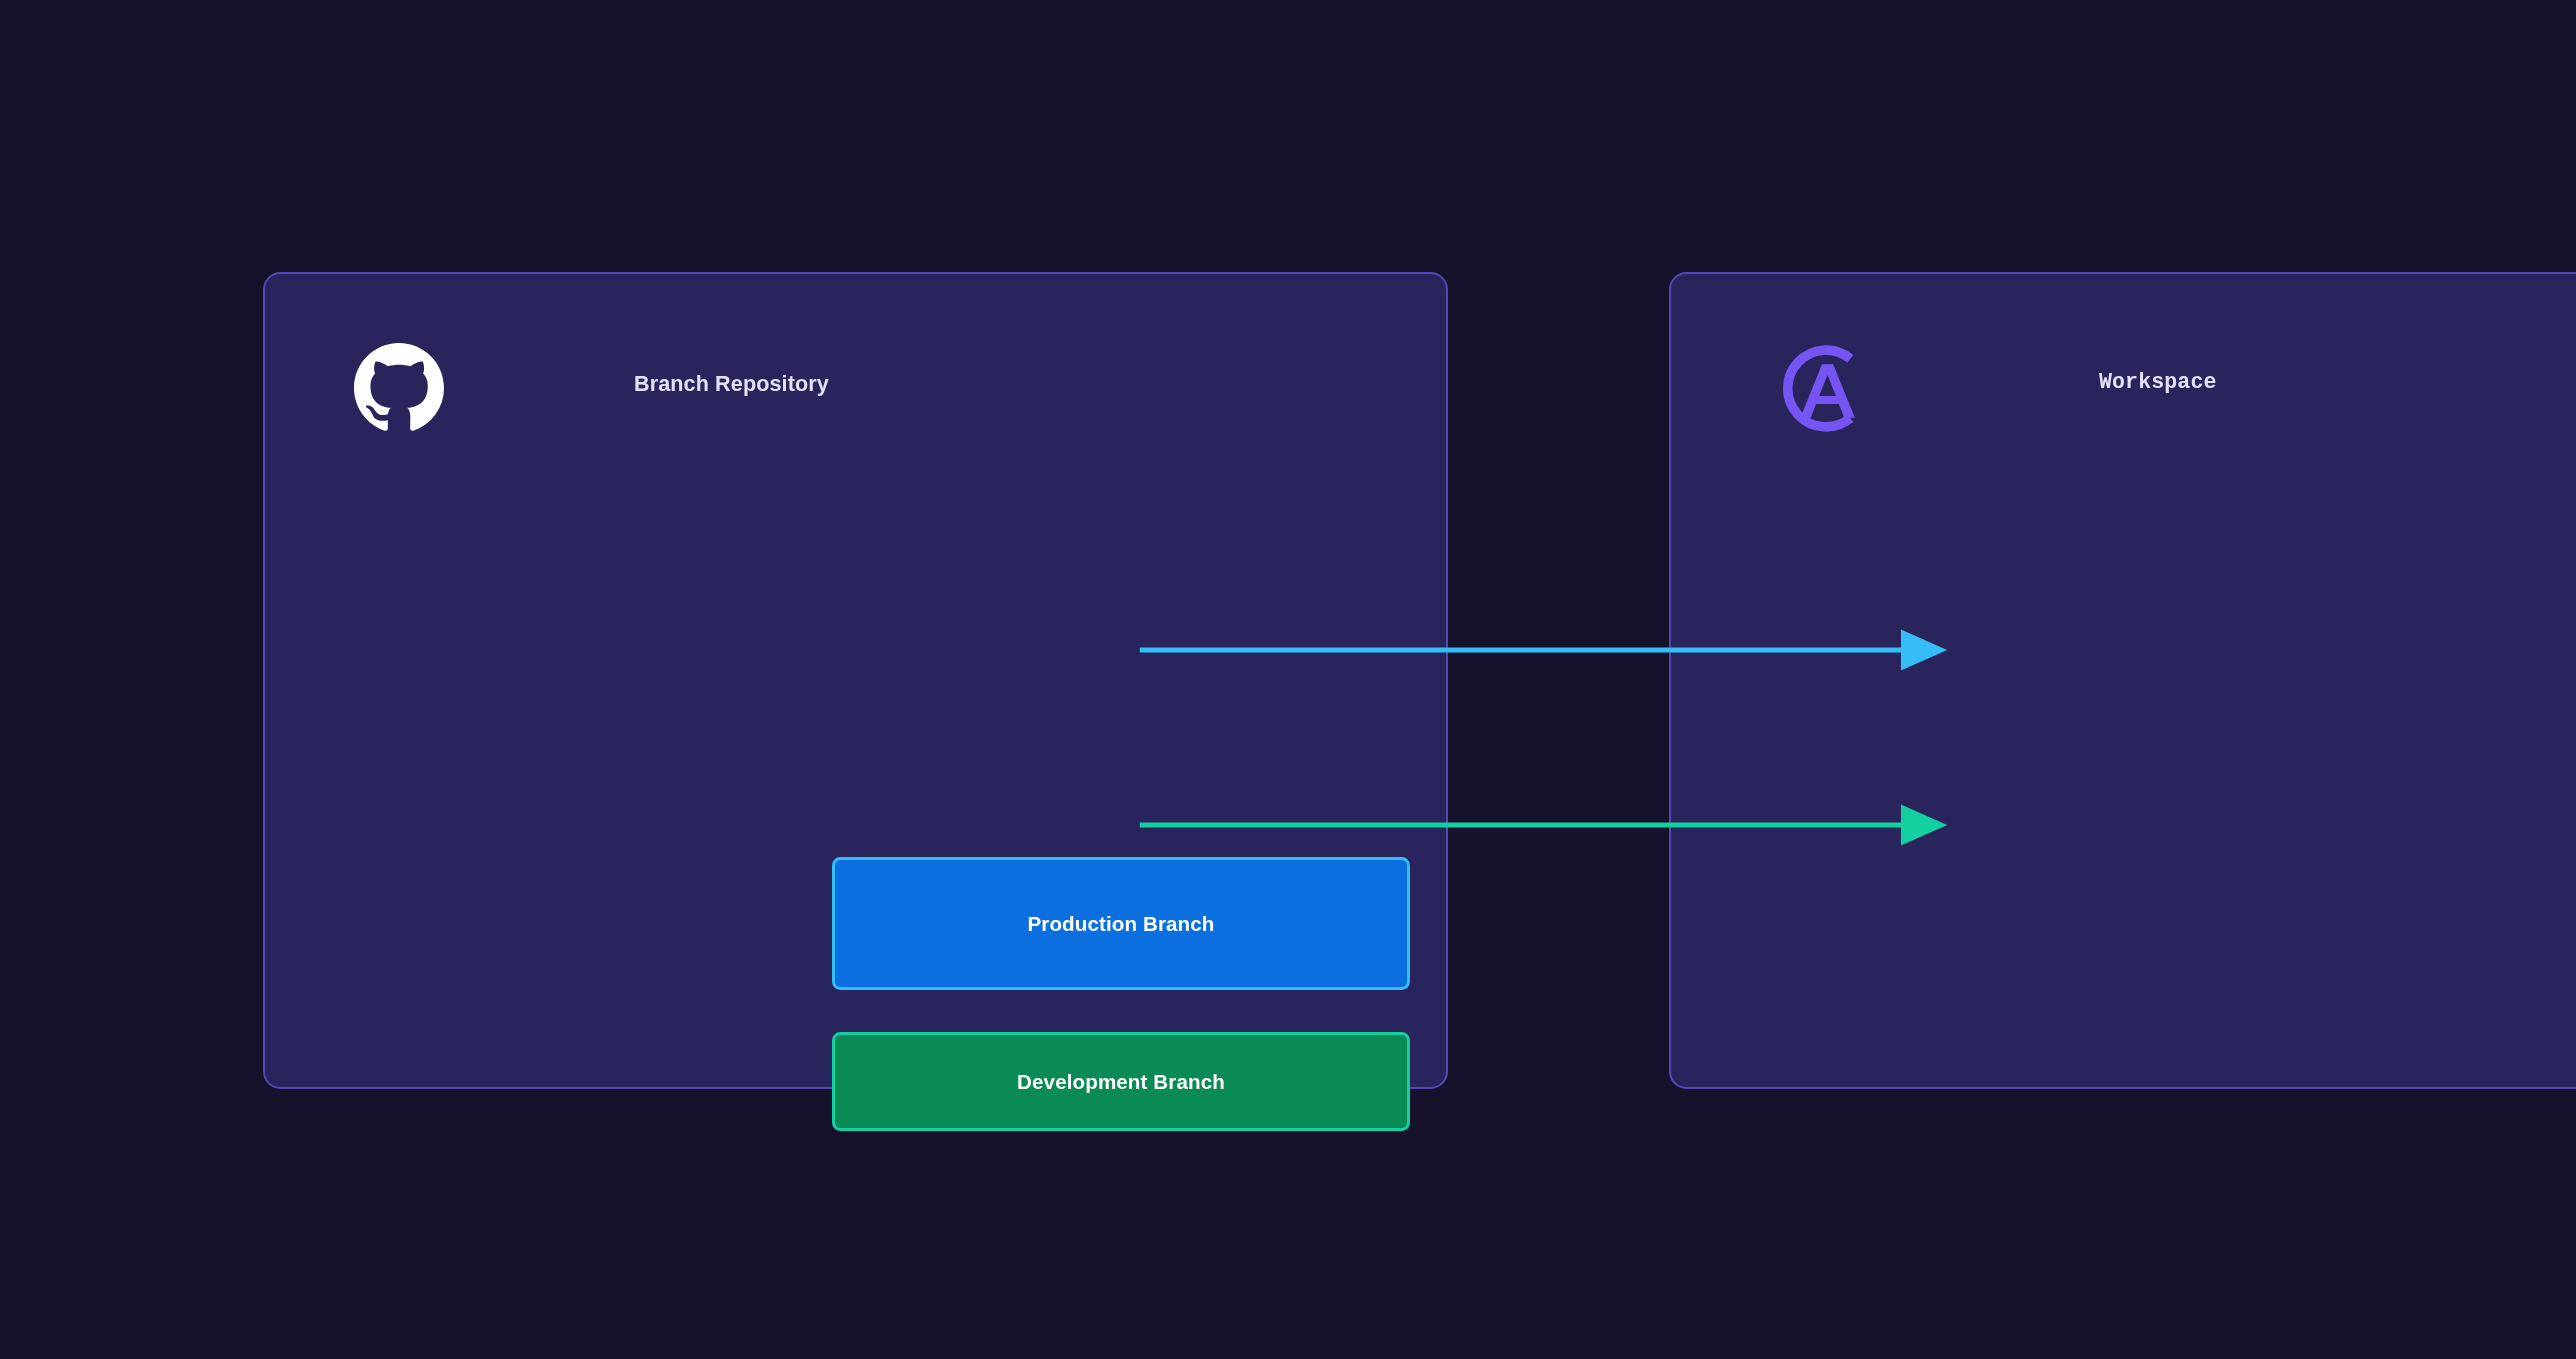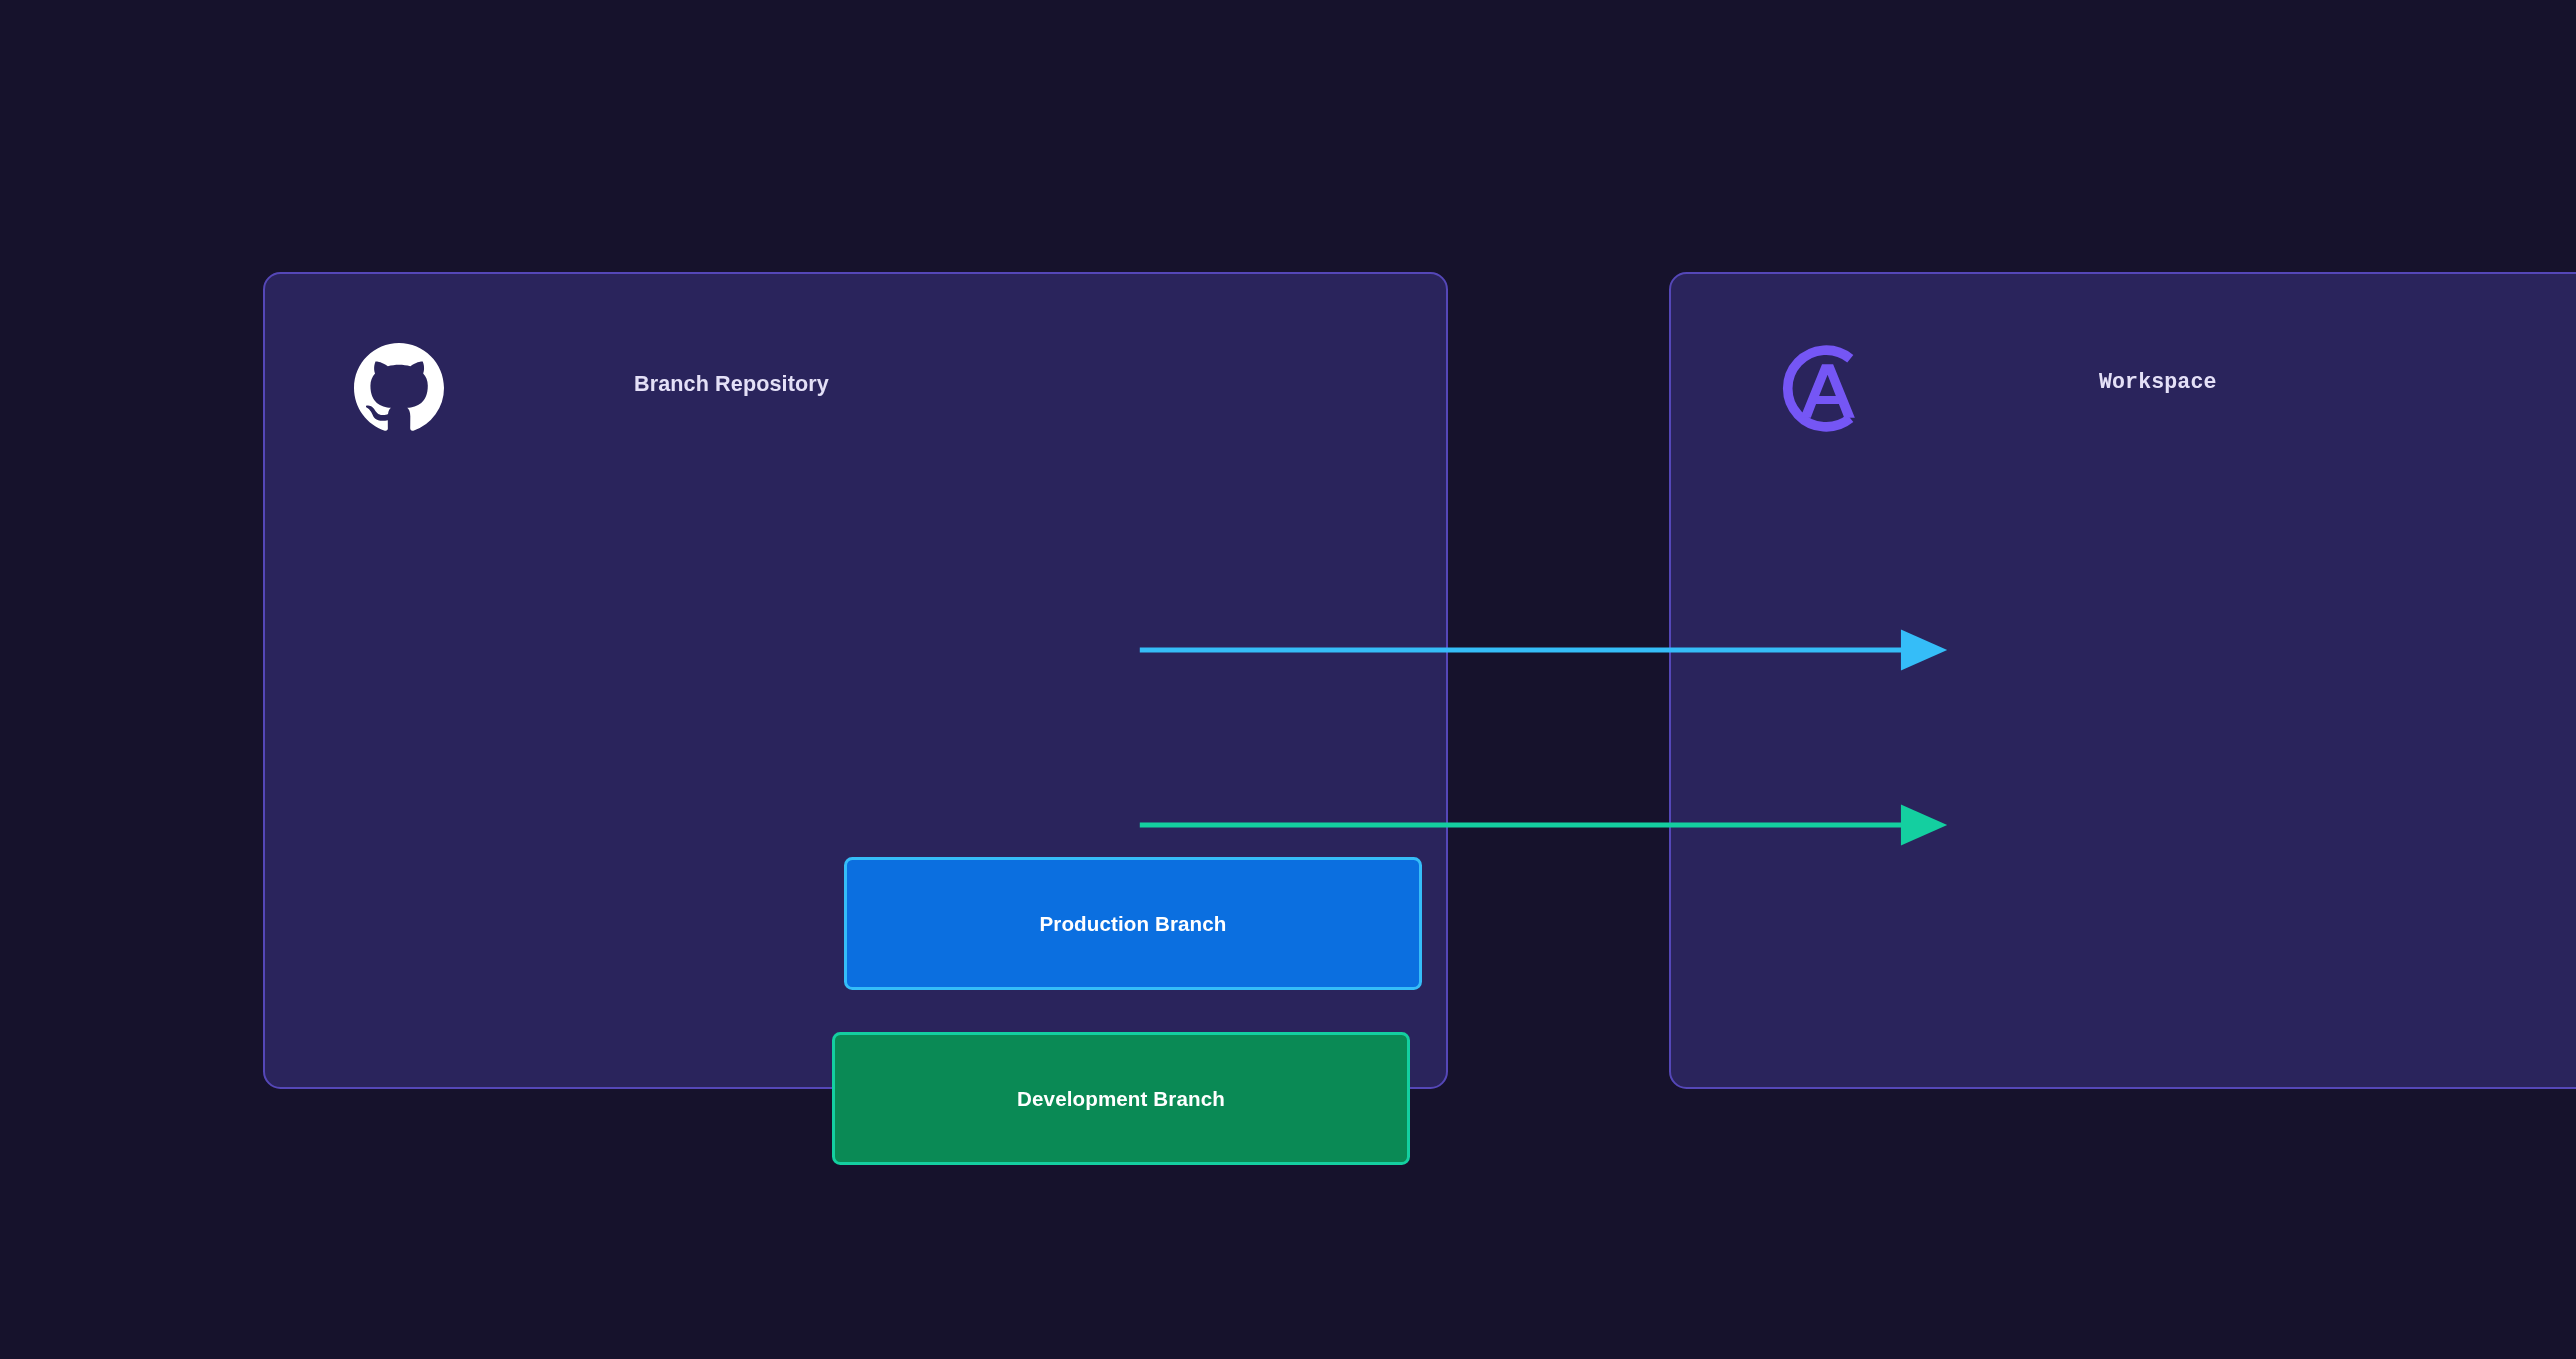--- a/index.html
+++ b/index.html
@@ -74,25 +74,25 @@
     justify-content: center;
     border-radius: 8.2px;
     border-style: solid;
     border-width: 3.6px;
     font-size: 20.6px;
     font-weight: bold;
     color: #ffffff;
     white-space: nowrap;
     letter-spacing: 0.1px;
   }
-  .node.blue  { background: #0b6fe0; border-color: #35bdf8; margin-left: 12px; }
+  .node.blue  { background: #0b6fe0; border-color: #35bdf8; }
   .node.green { background: #0a8a55; border-color: #14cfa0; }
 
   #node-prod-branch { left: 567px; top: 583px; width: 578px; height: 133px; }
-  #node-dev-branch  { left: 567px; top: 758px; width: 578px; height: 133px; }
+  #node-dev-branch  { left: 567px; top: 758px; width: 578px; height: 99px; }
 
   
   .connector {
     position: absolute;
     left: 1139px;
     width: 845px;
     height: 72px;
     overflow: visible;
   }
   #connector-prod { top: 614px; }

